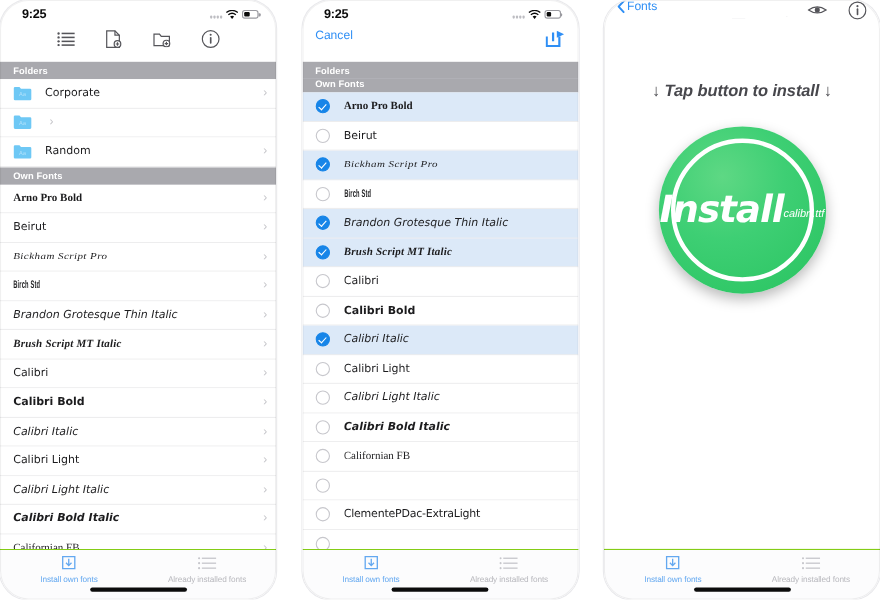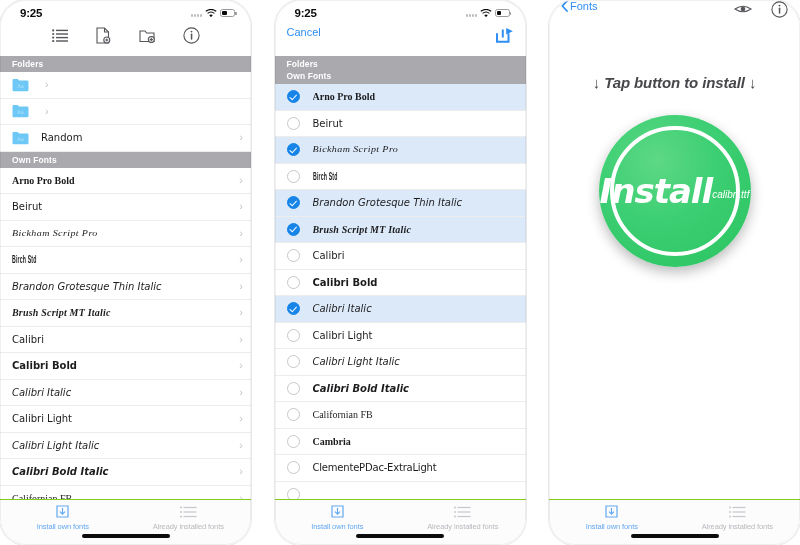--- a/index.html
+++ b/index.html
@@ -384,20 +384,21 @@
     <div class="list">
       <div class="section-head">Folders</div>
 
       <div class="row">
         <span class="folder-ico">
           <svg width="17" height="14" viewBox="0 0 17 14">
               <path d="M0.5 2.2 a1.2 1.2 0 0 1 1.2-1.2 h4 l1.4 1.6 h8.2 a1.2 1.2 0 0 1 1.2 1.2 v8.2 a1.2 1.2 0 0 1-1.2 1.2 h-13.6 a1.2 1.2 0 0 1-1.2-1.2 z" fill="#6ec8f5"></path>
               <text x="8.5" y="9.6" font-size="5" fill="#aee0fa" text-anchor="middle" font-family="DejaVu Sans">Aa</text>
             </svg>
         </span>
+        <span class="label f-sans">Corporate</span>
         <span class="chev">›</span>
       </div>
       <div class="row">
         <span class="folder-ico">
           <svg width="17" height="14" viewBox="0 0 17 14">
               <path d="M0.5 2.2 a1.2 1.2 0 0 1 1.2-1.2 h4 l1.4 1.6 h8.2 a1.2 1.2 0 0 1 1.2 1.2 v8.2 a1.2 1.2 0 0 1-1.2 1.2 h-13.6 a1.2 1.2 0 0 1-1.2-1.2 z" fill="#6ec8f5"></path>
               <text x="8.5" y="9.6" font-size="5" fill="#aee0fa" text-anchor="middle" font-family="DejaVu Sans">Aa</text>
             </svg>
         </span>
         <span class="chev">›</span>
@@ -582,21 +583,20 @@
       <div class="row">
           <span class="check"></span>
           <span class="label f-calbi">Calibri Bold Italic</span>
         </div>
       <div class="row">
           <span class="check"></span>
           <span class="label f-oldstyle">Californian FB</span>
         </div>
       <div class="row">
           <span class="check"></span>
-          <span class="label f-cambria">Cambria</span>
         </div>
       <div class="row">
           <span class="check"></span>
           <span class="label f-clemente">ClementePDac-ExtraLight</span>
         </div>
       <div class="row">
           <span class="check"></span>
         </div>
     </div>
 

